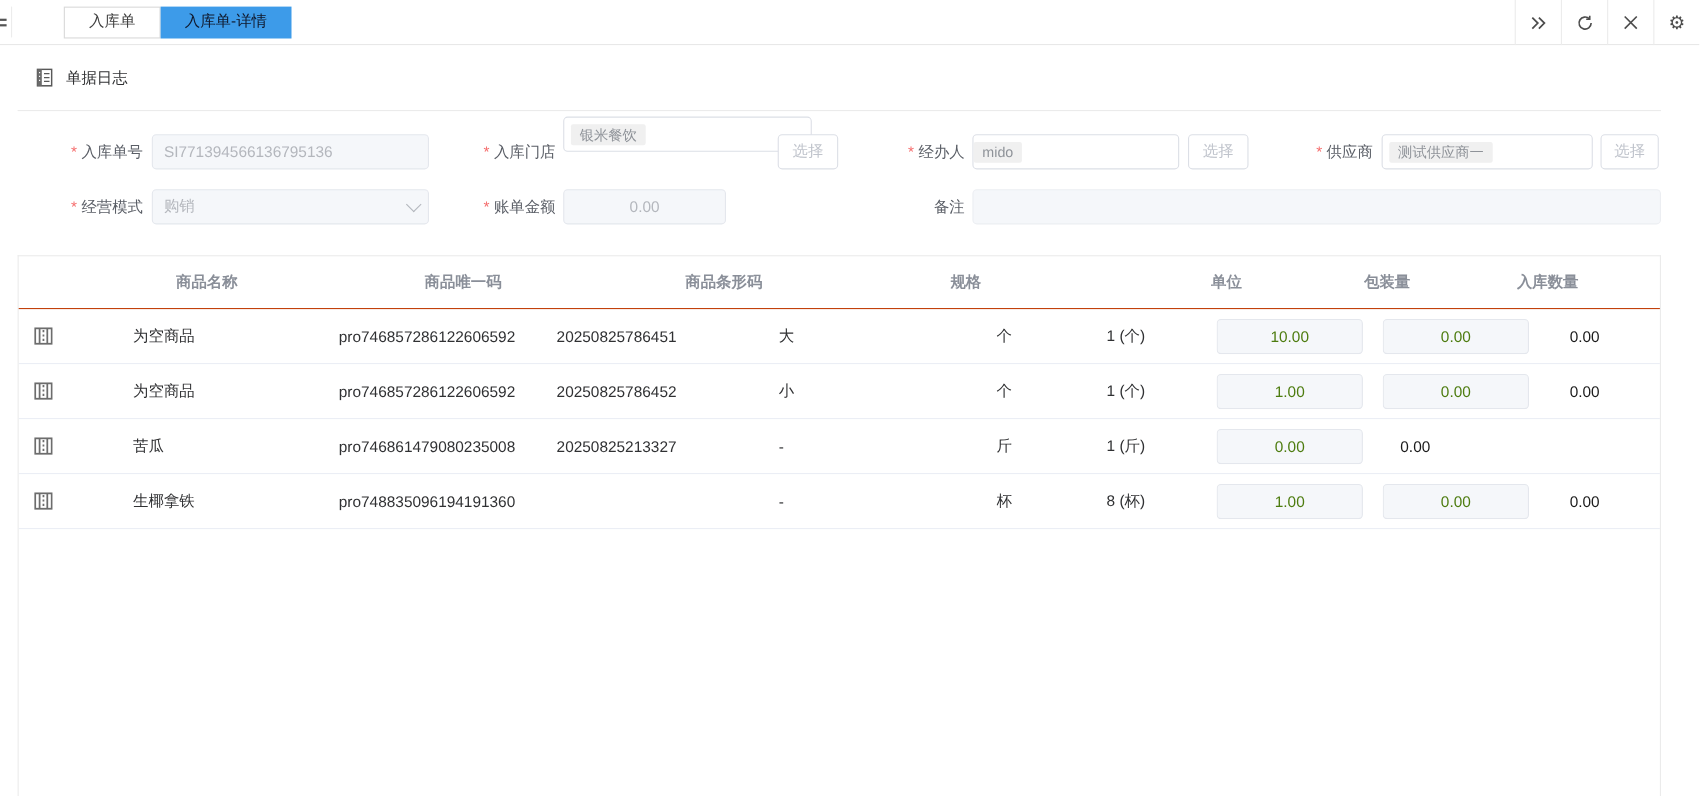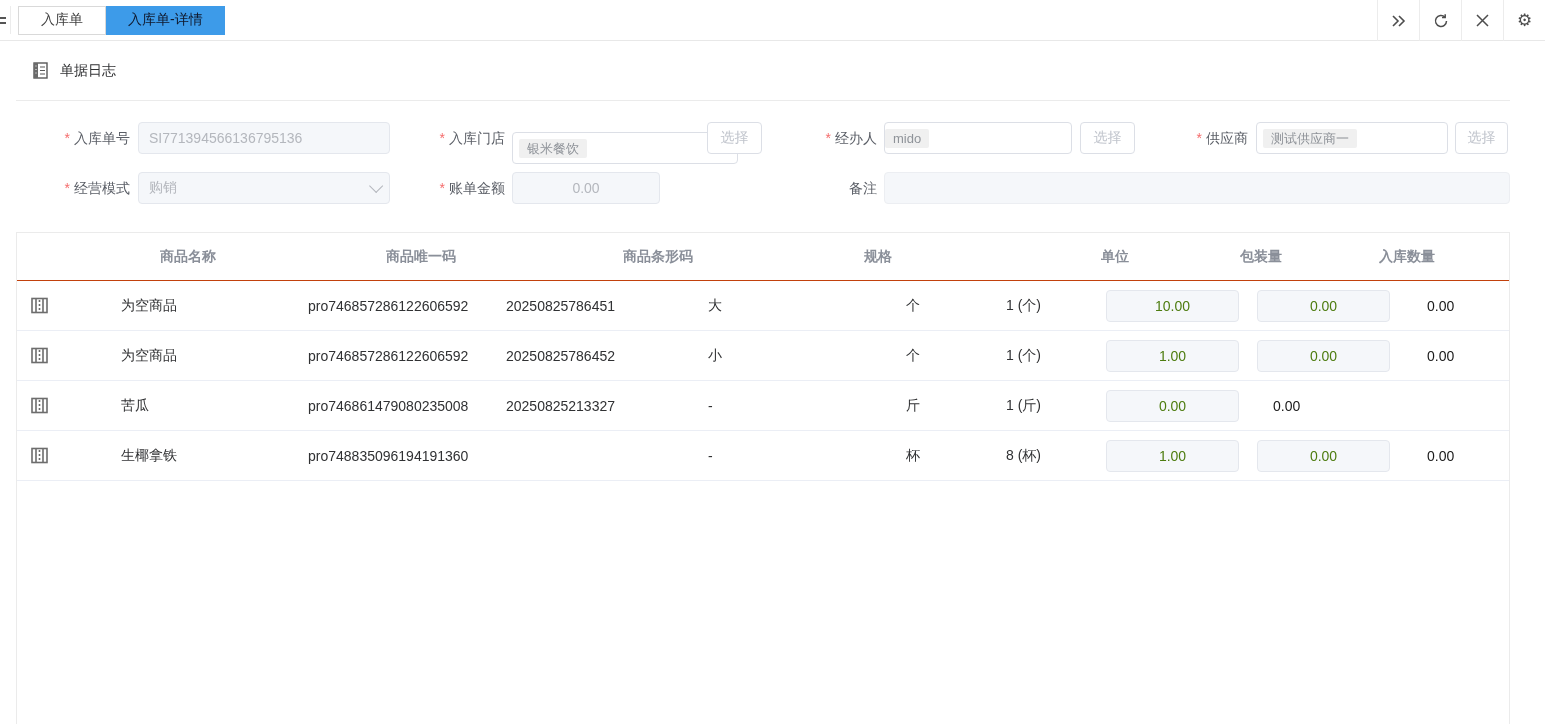--- a/index.html
+++ b/index.html
@@ -1,21 +1,21 @@
 <!DOCTYPE html>
 <html><head>
 <meta charset="utf-8">
 <style>
   * { margin:0; padding:0; box-sizing:border-box; }
   html,body { width:1545px; height:724px; background:#fff; overflow:hidden;
     font-family:"Liberation Sans","DejaVu Sans",sans-serif; font-size:14px; color:#303133; }
 
   
   .tabbar { position:relative; height:41px; background:#fff; border-bottom:1px solid #e8e8e8;
-    display:flex; align-items:center; }
+    display:flex; align-items:center;padding-left:40px; }
   .edge-sliver { position:absolute; left:0; top:14px; width:6px; height:14px; overflow:hidden; }
   .edge-sliver i { display:block; width:10px; height:2px; background:#555; margin:3px 0; }
   .tabbar-left-div { position:absolute; left:10px; top:6px; bottom:6px; width:1px; background:#ececec; }
   .tabs { display:flex; margin-left:18px; }
   .tab { height:29px; padding:0 22px; display:flex; align-items:center; justify-content:center;
     font-size:14px; cursor:pointer; white-space:nowrap; }
   .tab.inactive { background:#fff; border:1px solid #d9d9d9; color:#404040; }
   .tab.active { color:#0f172a; border:none; }
   .tab-actions { position:absolute; right:0; top:0; height:41px; display:flex; }
   .tab-action { width:42px; height:41px; display:flex; align-items:center; justify-content:center;
@@ -115,21 +115,21 @@
 <div class="subbar-divider"></div>
 
 <div class="form">
 
   <div class="flabel" style="left:0;width:130px;top:22px"><span class="req">*</span><span>入库单号</span></div>
   <div class="finput disabled" style="left:138px;width:252px;top:22px">
       <span>SI771394566136795136</span>
     </div>
 
   <div class="flabel" style="left:410px;width:95px;top:22px"><span class="req">*</span><span>入库门店</span></div>
-  <div class="finput" style="left:512px;width:226px;top:32px;padding:0 6px">
+  <div class="finput" style="left:512px;width:226px;top:6px;padding:0 6px">
       <span class="tag">银米餐饮</span>
     </div>
   <div class="fbtn" style="left:707px;width:55px;top:22px">选择</div>
 
   <div class="flabel" style="left:790px;width:87px;top:22px"><span class="req">*</span><span>经办人</span></div>
   <div class="finput" style="left:884px;width:188px;top:22px;padding:0 0">
       <span class="tag">mido</span>
     </div>
   <div class="fbtn" style="left:1080px;width:55px;top:22px">选择</div>
 

